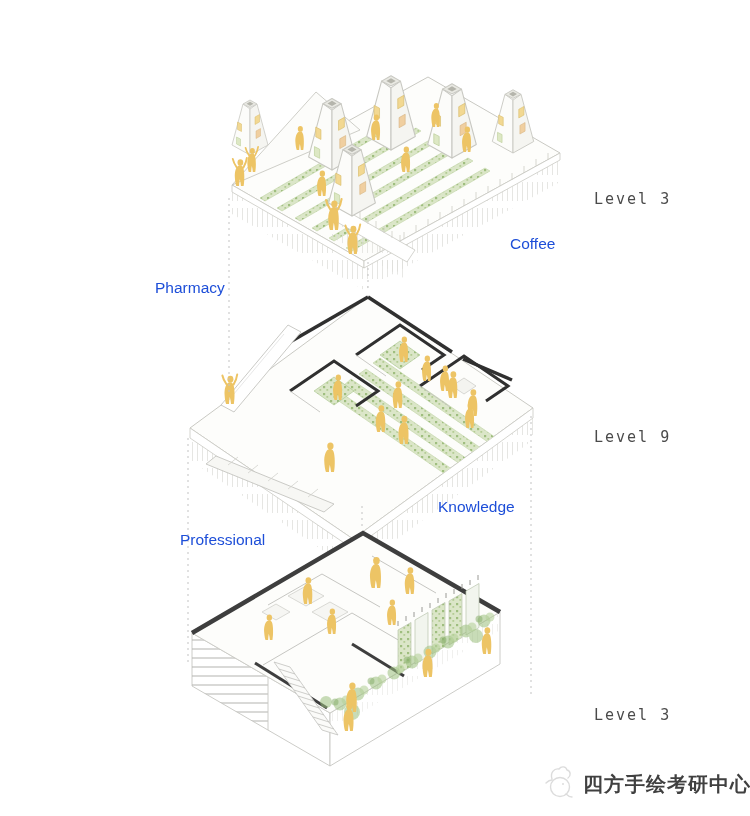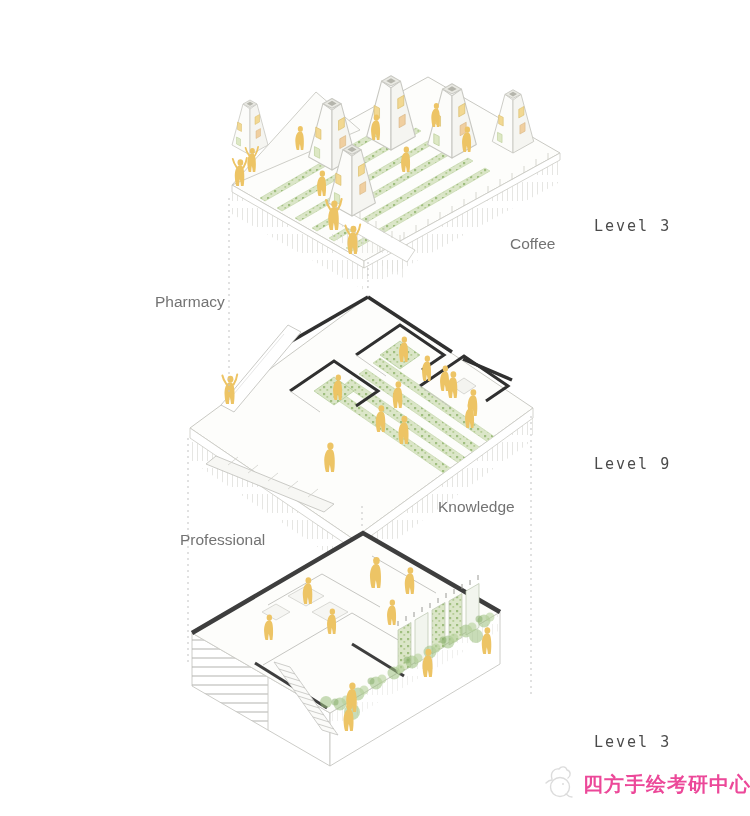--- a/index.html
+++ b/index.html
@@ -1,25 +1,25 @@
 <!DOCTYPE html>
 <html><head>
 <meta charset="utf-8">
 <style>
   html,body{margin:0;padding:0;background:#ffffff;}
   .canvas{position:relative;width:750px;height:816px;background:#ffffff;overflow:hidden;
           font-family:"Liberation Sans",sans-serif;}
   .canvas > svg{position:absolute;left:0;top:0;}
   .lvl{position:absolute;font-family:"DejaVu Sans Mono",monospace;font-size:15px;
-       color:#4a4a4a;letter-spacing:2px;white-space:nowrap;margin-top:27px;}
+       color:#4a4a4a;letter-spacing:2px;white-space:nowrap;}
   .zone{position:absolute;font-family:"Liberation Sans",sans-serif;font-size:15.5px;
-        color:#737373;white-space:nowrap;}
+        color:#1d4ed8;white-space:nowrap;}
   .wm{position:absolute;left:540px;top:763px;display:flex;align-items:center;gap:5px;}
   .wm-text{font-family:Liberation Sans, sans-serif;font-size:20px;font-weight:700;
-           color:#ec4899;letter-spacing:1px;text-shadow:1px 1px 0 #ffffff;white-space:nowrap;}
+           color:#404040;letter-spacing:1px;text-shadow:1px 1px 0 #ffffff;white-space:nowrap;}
 </style>
 </head>
 <body>
 
 <div class="canvas">
 
 <svg width="750" height="816" viewBox="0 0 750 816">
   <defs>
     <pattern id="veg" patternUnits="userSpaceOnUse" width="7" height="7">
       <rect width="7" height="7" fill="#dbe6c8"></rect>
@@ -304,21 +304,21 @@
     <line x1="229" y1="198" x2="229" y2="392"></line>
     <line x1="188" y1="438" x2="188" y2="662"></line>
     <line x1="368" y1="262" x2="368" y2="291"></line>
     <line x1="362" y1="506" x2="362" y2="528"></line>
     <line x1="531" y1="416" x2="531" y2="698"></line>
   </g>
 </svg>
 
 <div class="lvl" style="left:594px;top:190px">Level 3</div>
 <div class="zone" style="left:510px;top:235px">Coffee</div>
-<div class="zone" style="left:155px;top:293px">Pharmacy</div>
+<div class="zone" style="left:155px;top:279px">Pharmacy</div>
 <div class="lvl" style="left:594px;top:428px">Level 9</div>
 <div class="zone" style="left:438px;top:498px">Knowledge</div>
 <div class="zone" style="left:180px;top:531px">Professional</div>
 <div class="lvl" style="left:594px;top:706px">Level 3</div>
 
 <div class="wm">
   <svg width="38" height="42" viewBox="0 0 38 42">
     <g stroke="#dcdcdc" fill="none" stroke-width="1.4" stroke-linecap="round">
       <circle cx="20" cy="24" r="9.5"></circle>
       <path d="M12,16 C10,10 14,5 19,6 C21,3 26,3 27,7 C31,8 31,13 28,15"></path>

